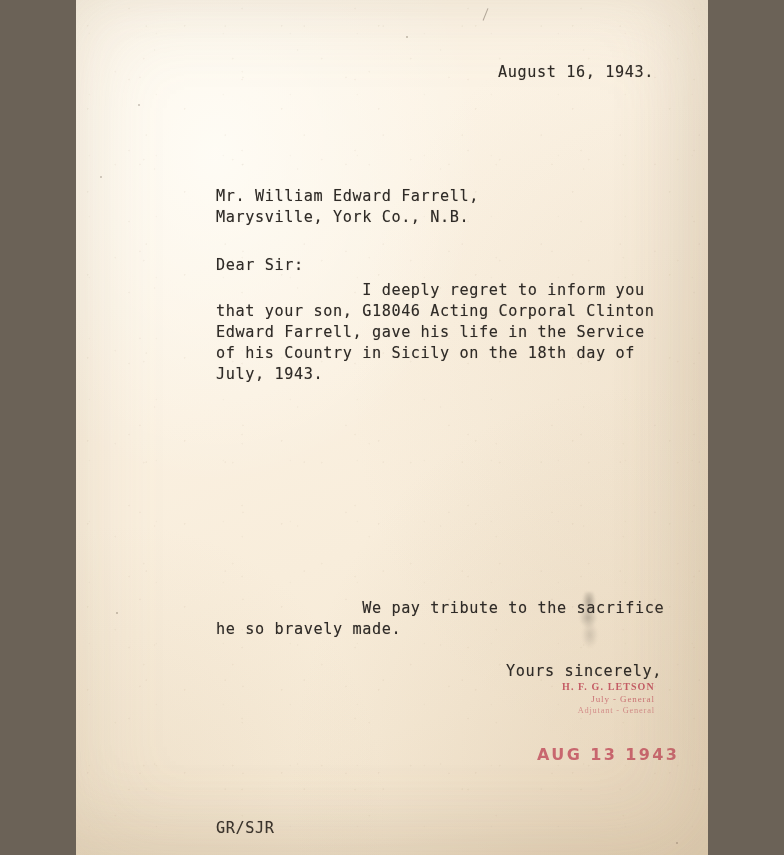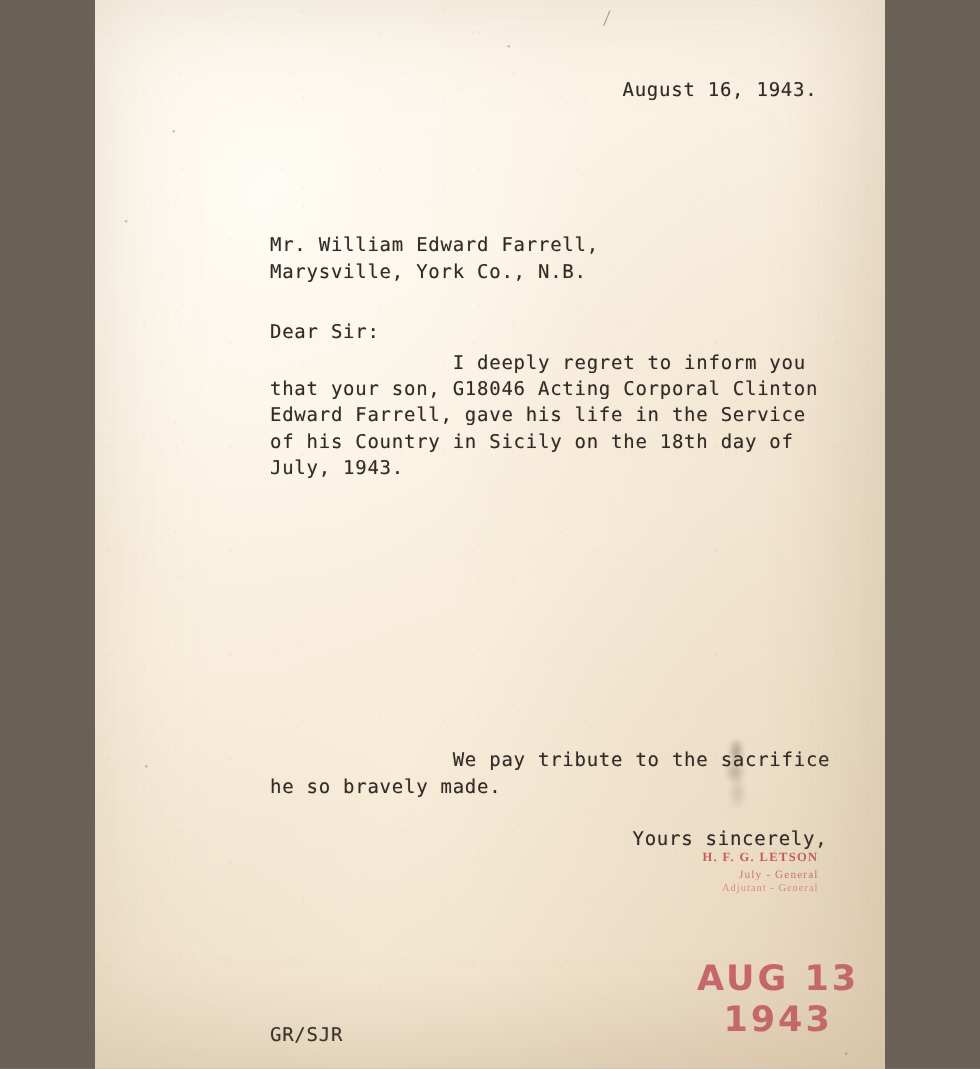--- a/index.html
+++ b/index.html
@@ -117,23 +117,23 @@
     letter-spacing: 0.8px;
     line-height: 12px;
     padding-left: 10px;
     opacity: 0.62;
   }
 
   
   #stamp-date {
     position: absolute;
     left: 461px;
-    top: 766px;
+    top: 745px;
     font-family: "DejaVu Sans", "Liberation Sans", sans-serif;
-    font-size: 28px;
+    font-size: 16px;
     font-weight: bold;
     letter-spacing: 2.4px;
     color: #c04a5a;
     opacity: 0.80;
     filter: blur(0.3px);
     text-align: center;
   }
 
   
   #smudge {

